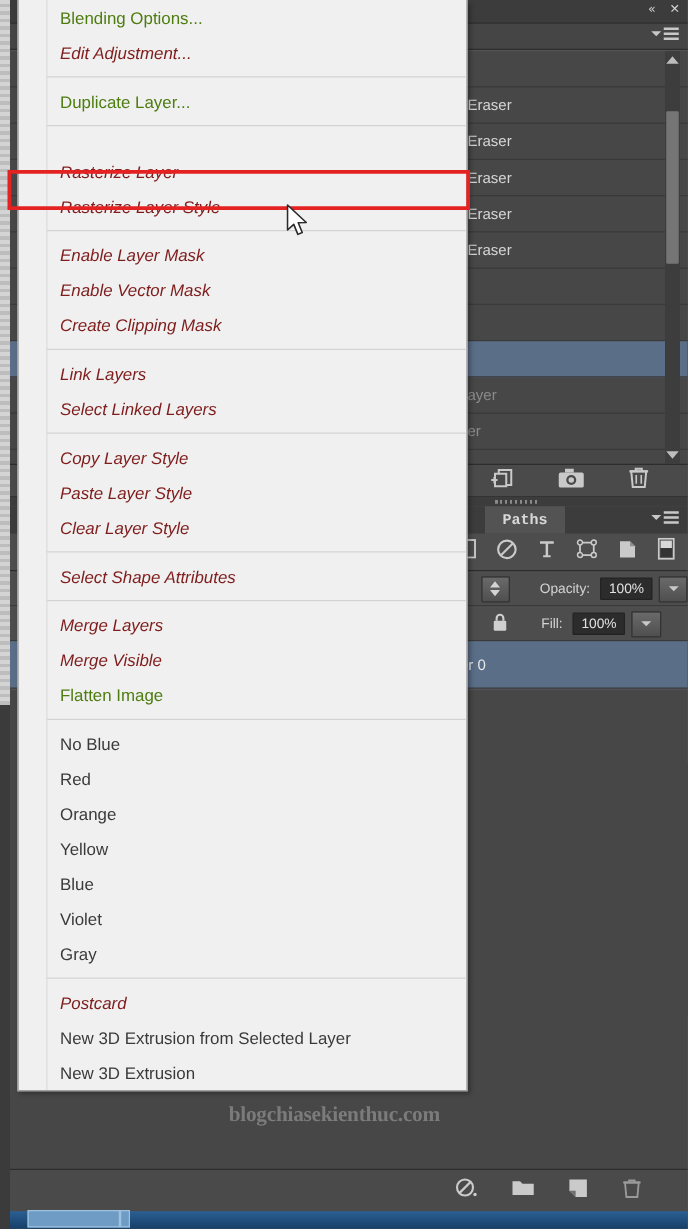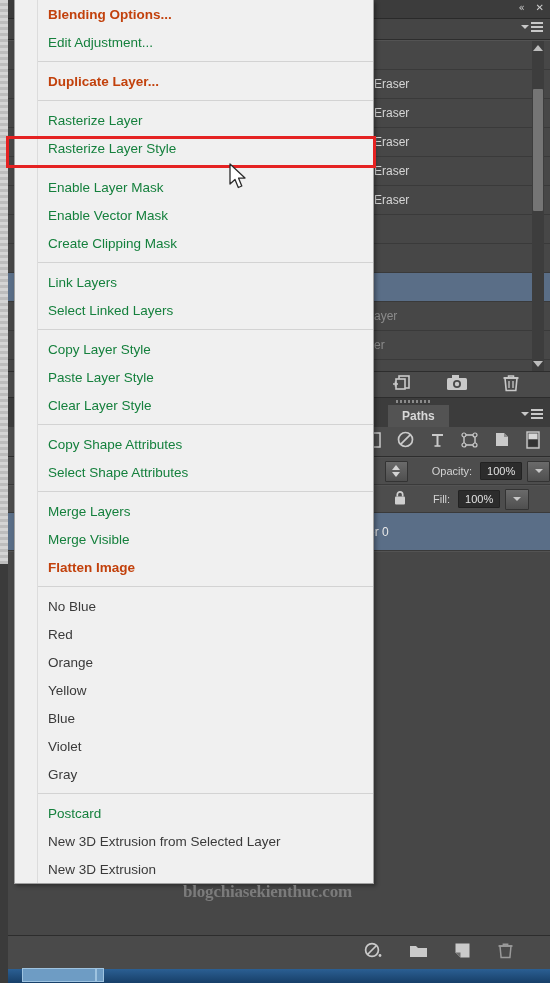--- a/index.html
+++ b/index.html
@@ -157,21 +157,21 @@
   }
   .tab-paths {
     position: absolute;
     left: 388px; top: 0;
     height: 22px;
     padding: 0 14px;
     background: #535353;
     color: #d8d8d8;
     font-size: 12px;
     font-weight: bold;
-    display: flex; align-items: center;
+    display: flex; align-items: center; font-family: Liberation Mono, monospace;
   }
   .paths-menu {
     position: absolute;
     right: 7px; top: 4px;
     display: flex; align-items: center; gap: 2px;
   }
 
   
   .tool-strip {
     position: absolute;
@@ -324,22 +324,22 @@
     position: relative;
     height: 28px;
     display: flex;
     align-items: center;
     padding-left: 33px;
     font-size: 13.5px;
     color: #3a3a3a;
     box-sizing: border-box;
     white-space: nowrap;
   }
-  .menu-item.disabled { color: #15803d; }
-  .menu-item.bold { font-weight: bold; color: #c2410c; }
+  .menu-item.disabled { color: #7f1d1d; font-style: italic; }
+  .menu-item.bold { font-weight: normal; color: #4d7c0f; }
   .menu-item.highlight {
     background: #e8edf6;
     border-top: 1px solid #c3cee2;
     border-bottom: 1px solid #c3cee2;
   }
   .menu-sep {
     height: 1px;
     margin: 5px 0 5px 22px;
     background: #d3d3d3;
   }
@@ -580,39 +580,38 @@
   <span class="menu-gutterline"></span>
 
   <div class="menu-item bold">Blending Options...</div>
   <div class="menu-item disabled">Edit Adjustment...</div>
   <div class="menu-sep"></div>
 
   <div class="menu-item bold">Duplicate Layer...</div>
   <div class="menu-sep"></div>
 
 
-  <div class="menu-item disabled" style="margin-top:5px;">Rasterize Layer</div>
+  <div class="menu-item disabled" style="margin-top:22px;">Rasterize Layer</div>
   <div class="menu-item disabled">Rasterize Layer Style</div>
   <div class="menu-sep"></div>
 
   <div class="menu-item disabled">Enable Layer Mask</div>
   <div class="menu-item disabled">Enable Vector Mask</div>
   <div class="menu-item disabled">Create Clipping Mask</div>
   <div class="menu-sep"></div>
 
   <div class="menu-item disabled">Link Layers</div>
   <div class="menu-item disabled">Select Linked Layers</div>
   <div class="menu-sep"></div>
 
   <div class="menu-item disabled">Copy Layer Style</div>
   <div class="menu-item disabled">Paste Layer Style</div>
   <div class="menu-item disabled">Clear Layer Style</div>
   <div class="menu-sep"></div>
 
-  <div class="menu-item disabled">Copy Shape Attributes</div>
   <div class="menu-item disabled">Select Shape Attributes</div>
   <div class="menu-sep"></div>
 
   <div class="menu-item disabled">Merge Layers</div>
   <div class="menu-item disabled">Merge Visible</div>
   <div class="menu-item bold">Flatten Image</div>
   <div class="menu-sep"></div>
 
   <div class="menu-item">No Blue</div>
   <div class="menu-item">Red</div>

